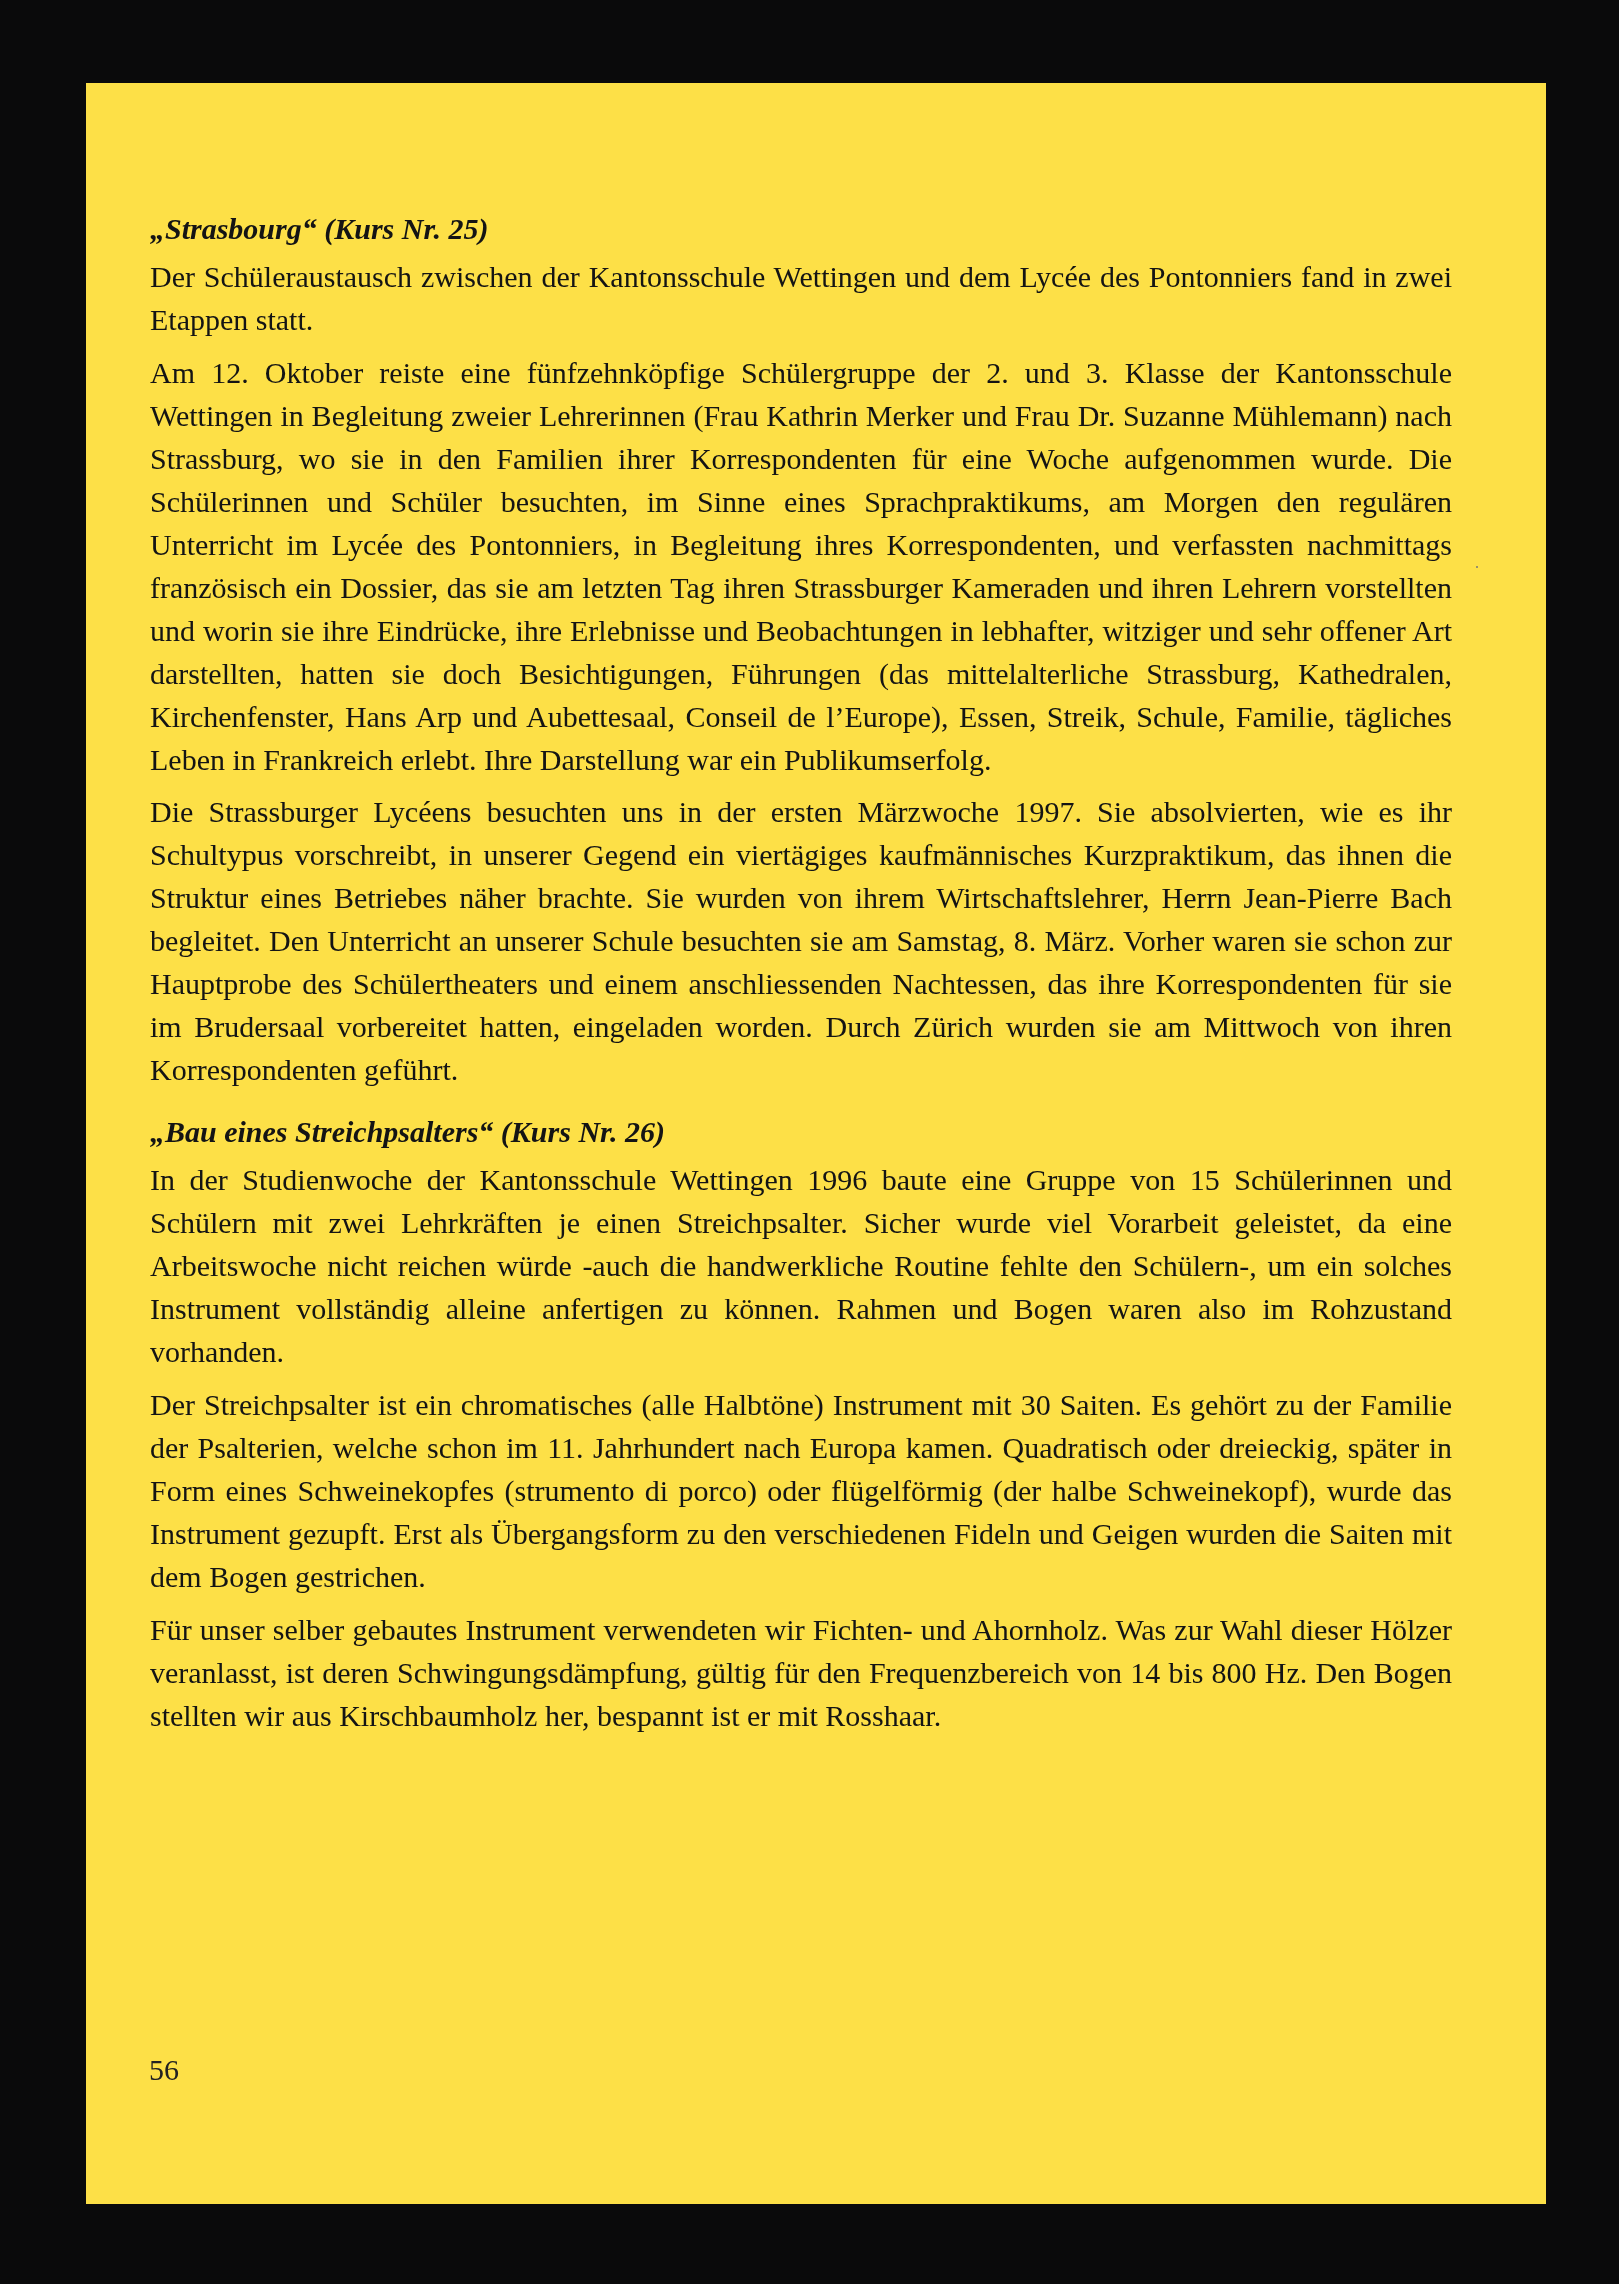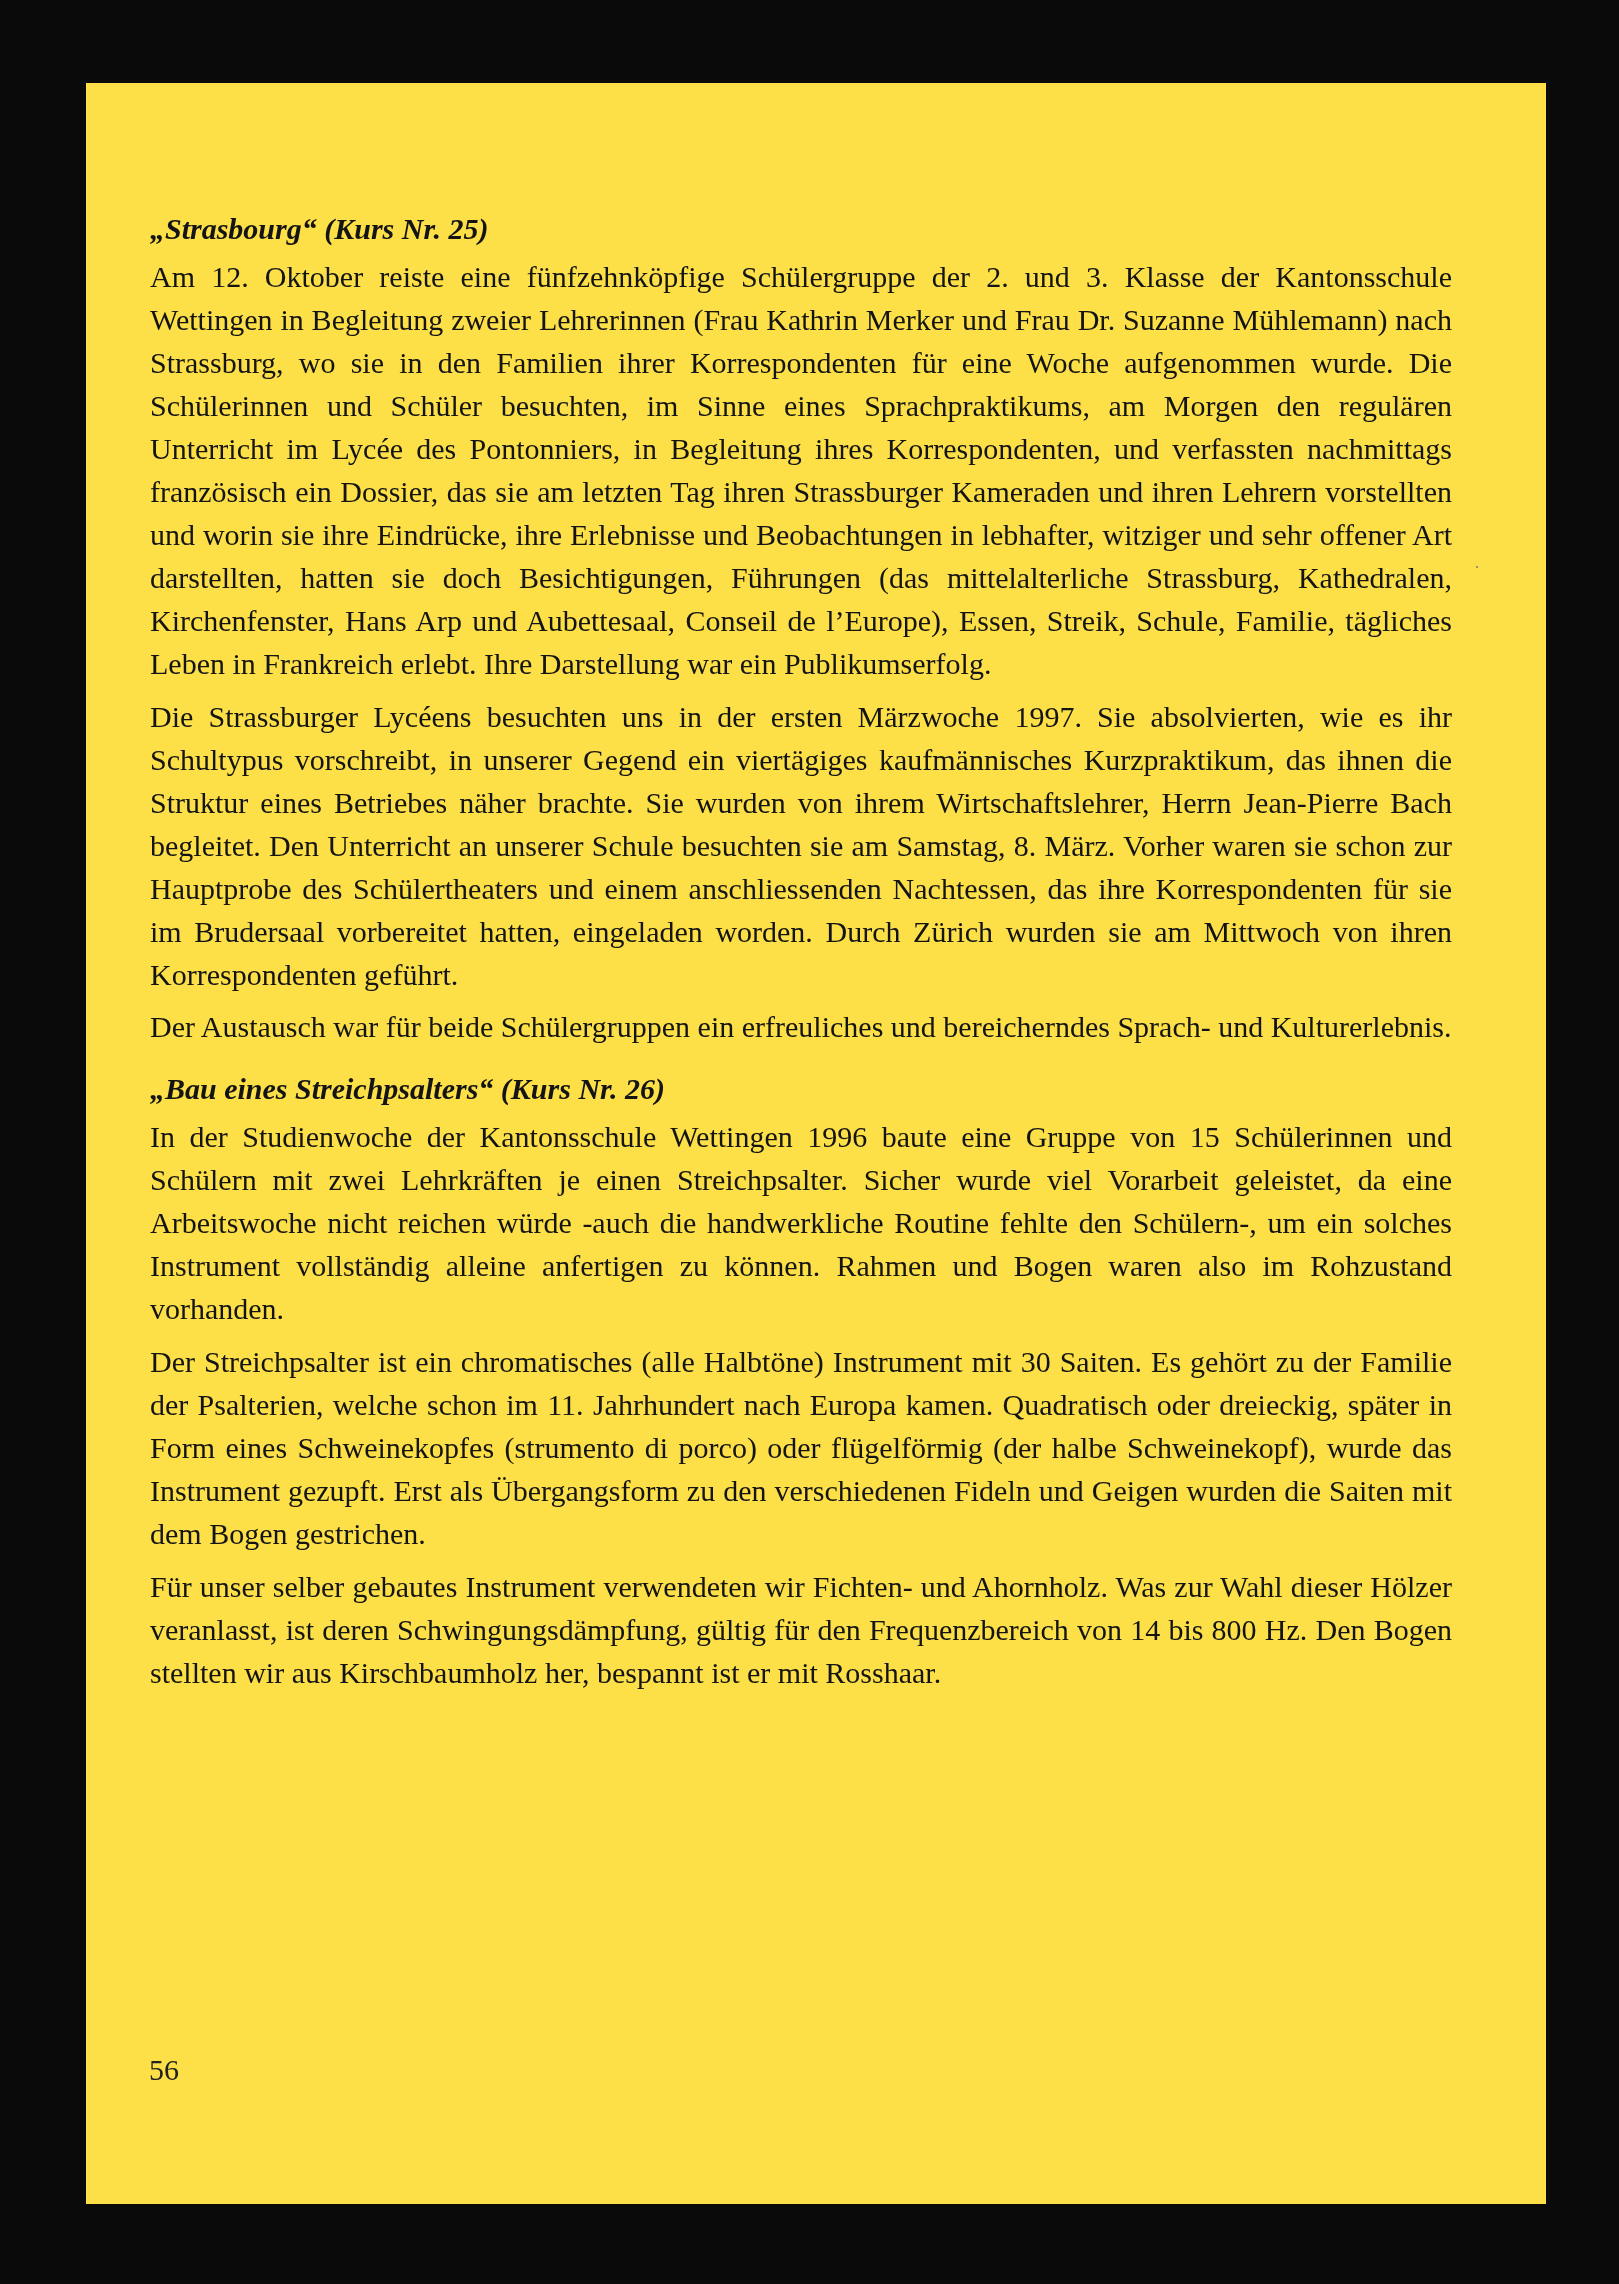--- a/index.html
+++ b/index.html
@@ -66,23 +66,23 @@
   }
 </style>
 </head>
 <body>
 
 <div class="page">
   <div class="content">
 
     <section>
       <h2 class="heading">„Strasbourg“ (Kurs Nr. 25)</h2>
+      <p class="para">Der Schüleraustausch zwischen der Kantonsschule Wettingen und dem Lycée des Pontonniers fand in zwei Etappen statt.</p>
       <p class="para">Am 12. Oktober reiste eine fünfzehnköpfige Schülergruppe der 2. und 3. Klasse der Kantonsschule Wettingen in Begleitung zweier Lehrerinnen (Frau Kathrin Merker und Frau Dr. Suzanne Mühlemann) nach Strassburg, wo sie in den Familien ihrer Korrespondenten für eine Woche aufgenommen wurde. Die Schülerinnen und Schüler besuchten, im Sinne eines Sprach­praktikums, am Morgen den regulären Unterricht im Lycée des Pontonniers, in Begleitung ihres Korrespondenten, und verfassten nachmittags französisch ein Dossier, das sie am letzten Tag ihren Strassburger Kameraden und ihren Lehrern vorstellten und worin sie ihre Eindrücke, ihre Erlebnisse und Beobachtungen in lebhafter, witziger und sehr offener Art darstellten, hatten sie doch Besichtigungen, Führungen (das mittelalterliche Strassburg, Kathedralen, Kirchenfenster, Hans Arp und Aubettesaal, Conseil de l’Europe), Essen, Streik, Schule, Familie, tägliches Leben in Frankreich erlebt. Ihre Darstellung war ein Publikumserfolg.</p>
       <p class="para">Die Strassburger Lycéens besuchten uns in der ersten Märzwoche 1997. Sie absolvierten, wie es ihr Schultypus vorschreibt, in unserer Gegend ein viertägiges kaufmännisches Kurzpraktikum, das ihnen die Struktur eines Betriebes näher brachte. Sie wurden von ihrem Wirtschaftslehrer, Herrn Jean-Pierre Bach begleitet. Den Unterricht an unserer Schule besuchten sie am Samstag, 8. März. Vorher waren sie schon zur Hauptprobe des Schülertheaters und einem anschliessenden Nachtessen, das ihre Korrespondenten für sie im Brudersaal vorbereitet hatten, eingeladen worden. Durch Zürich wurden sie am Mittwoch von ihren Korrespondenten geführt.</p>
-      <p class="para">Der Austausch war für beide Schülergruppen ein erfreuliches und bereicherndes Sprach- und Kulturerlebnis.</p>
     </section>
 
     <section>
       <h2 class="heading second">„Bau eines Streichpsalters“ (Kurs Nr. 26)</h2>
       <p class="para">In der Studienwoche der Kantonsschule Wettingen 1996 baute eine Gruppe von 15 Schülerinnen und Schülern mit zwei Lehrkräften je einen Streichpsalter. Sicher wurde viel Vorarbeit geleistet, da eine Arbeitswoche nicht reichen würde -auch die handwerkliche Routine fehlte den Schülern-, um ein solches Instrument vollständig alleine anfertigen zu können. Rahmen und Bogen waren also im Rohzustand vorhanden.</p>
       <p class="para">Der Streichpsalter ist ein chromatisches (alle Halbtöne) Instrument mit 30 Saiten. Es gehört zu der Familie der Psalterien, welche schon im 11. Jahrhundert nach Europa kamen. Quadratisch oder dreieckig, später in Form eines Schweinekopfes (strumento di porco) oder flügelförmig (der halbe Schweinekopf), wurde das Instrument gezupft. Erst als Übergangsform zu den verschiedenen Fideln und Geigen wurden die Saiten mit dem Bogen gestrichen.</p>
       <p class="para">Für unser selber gebautes Instrument verwendeten wir Fichten- und Ahornholz. Was zur Wahl dieser Hölzer veranlasst, ist deren Schwingungsdämpfung, gültig für den Frequenzbereich von 14 bis 800 Hz. Den Bogen stellten wir aus Kirschbaumholz her, bespannt ist er mit Rosshaar.</p>
     </section>
 
   </div>

